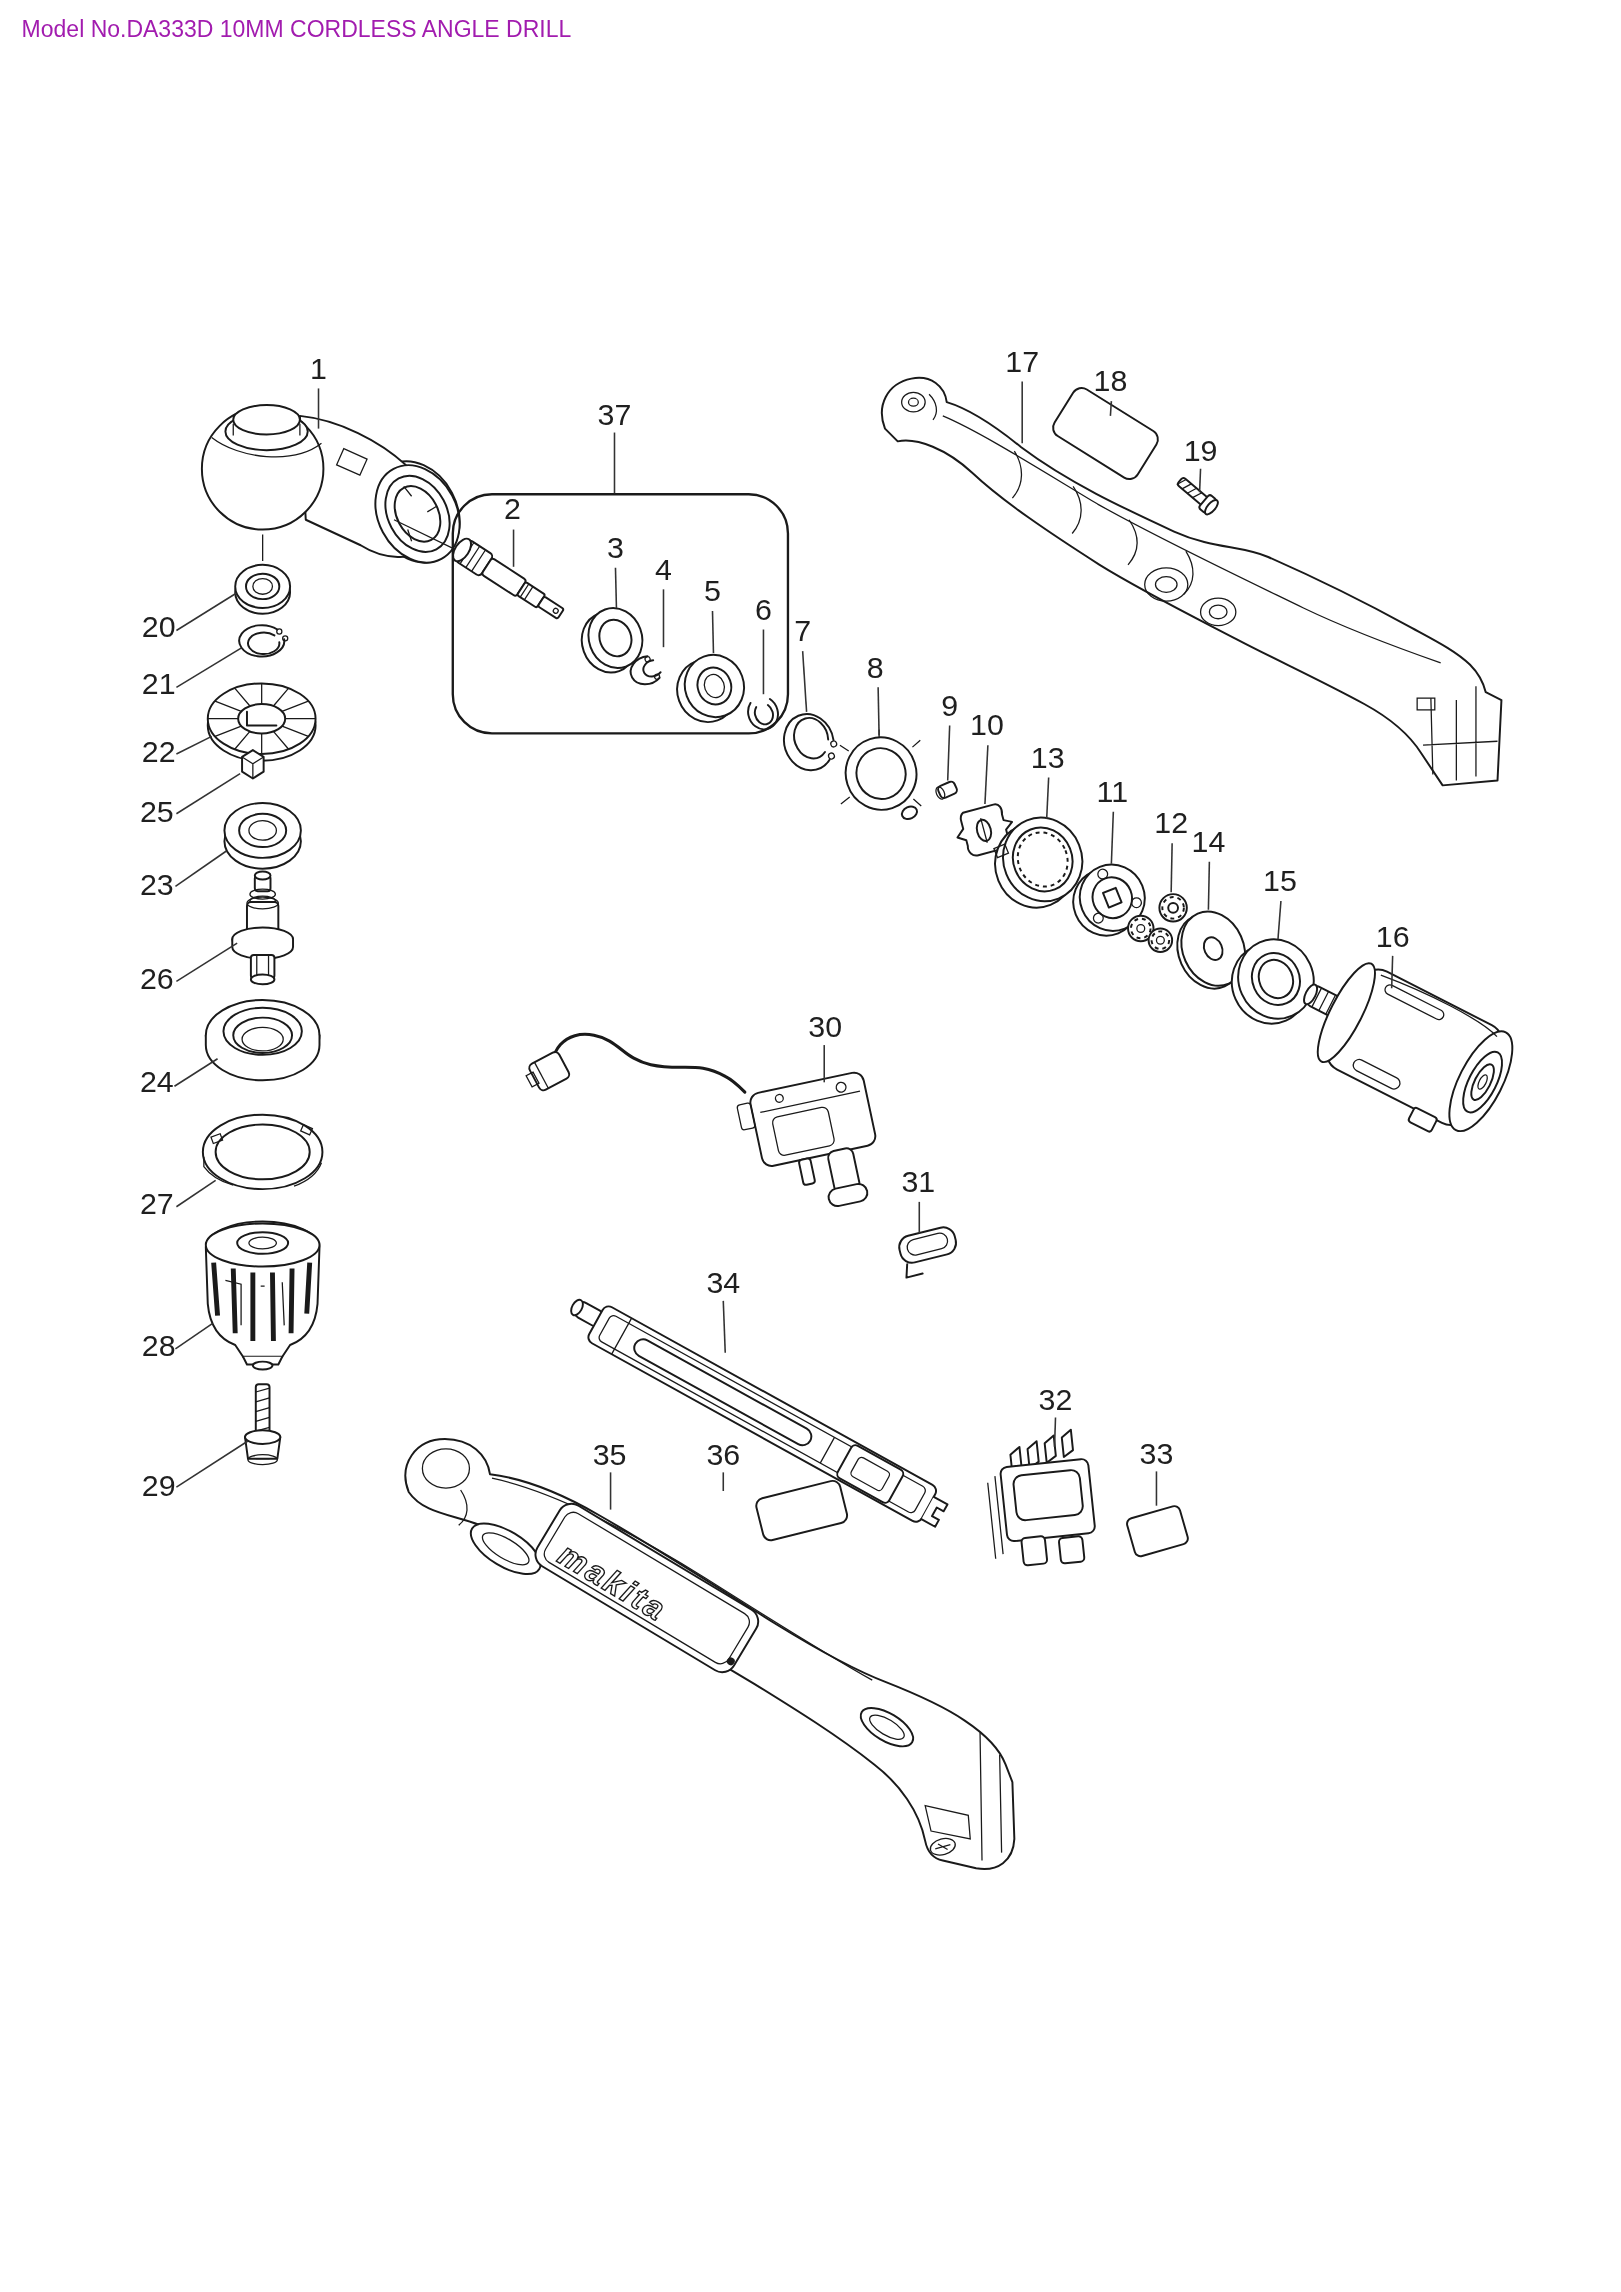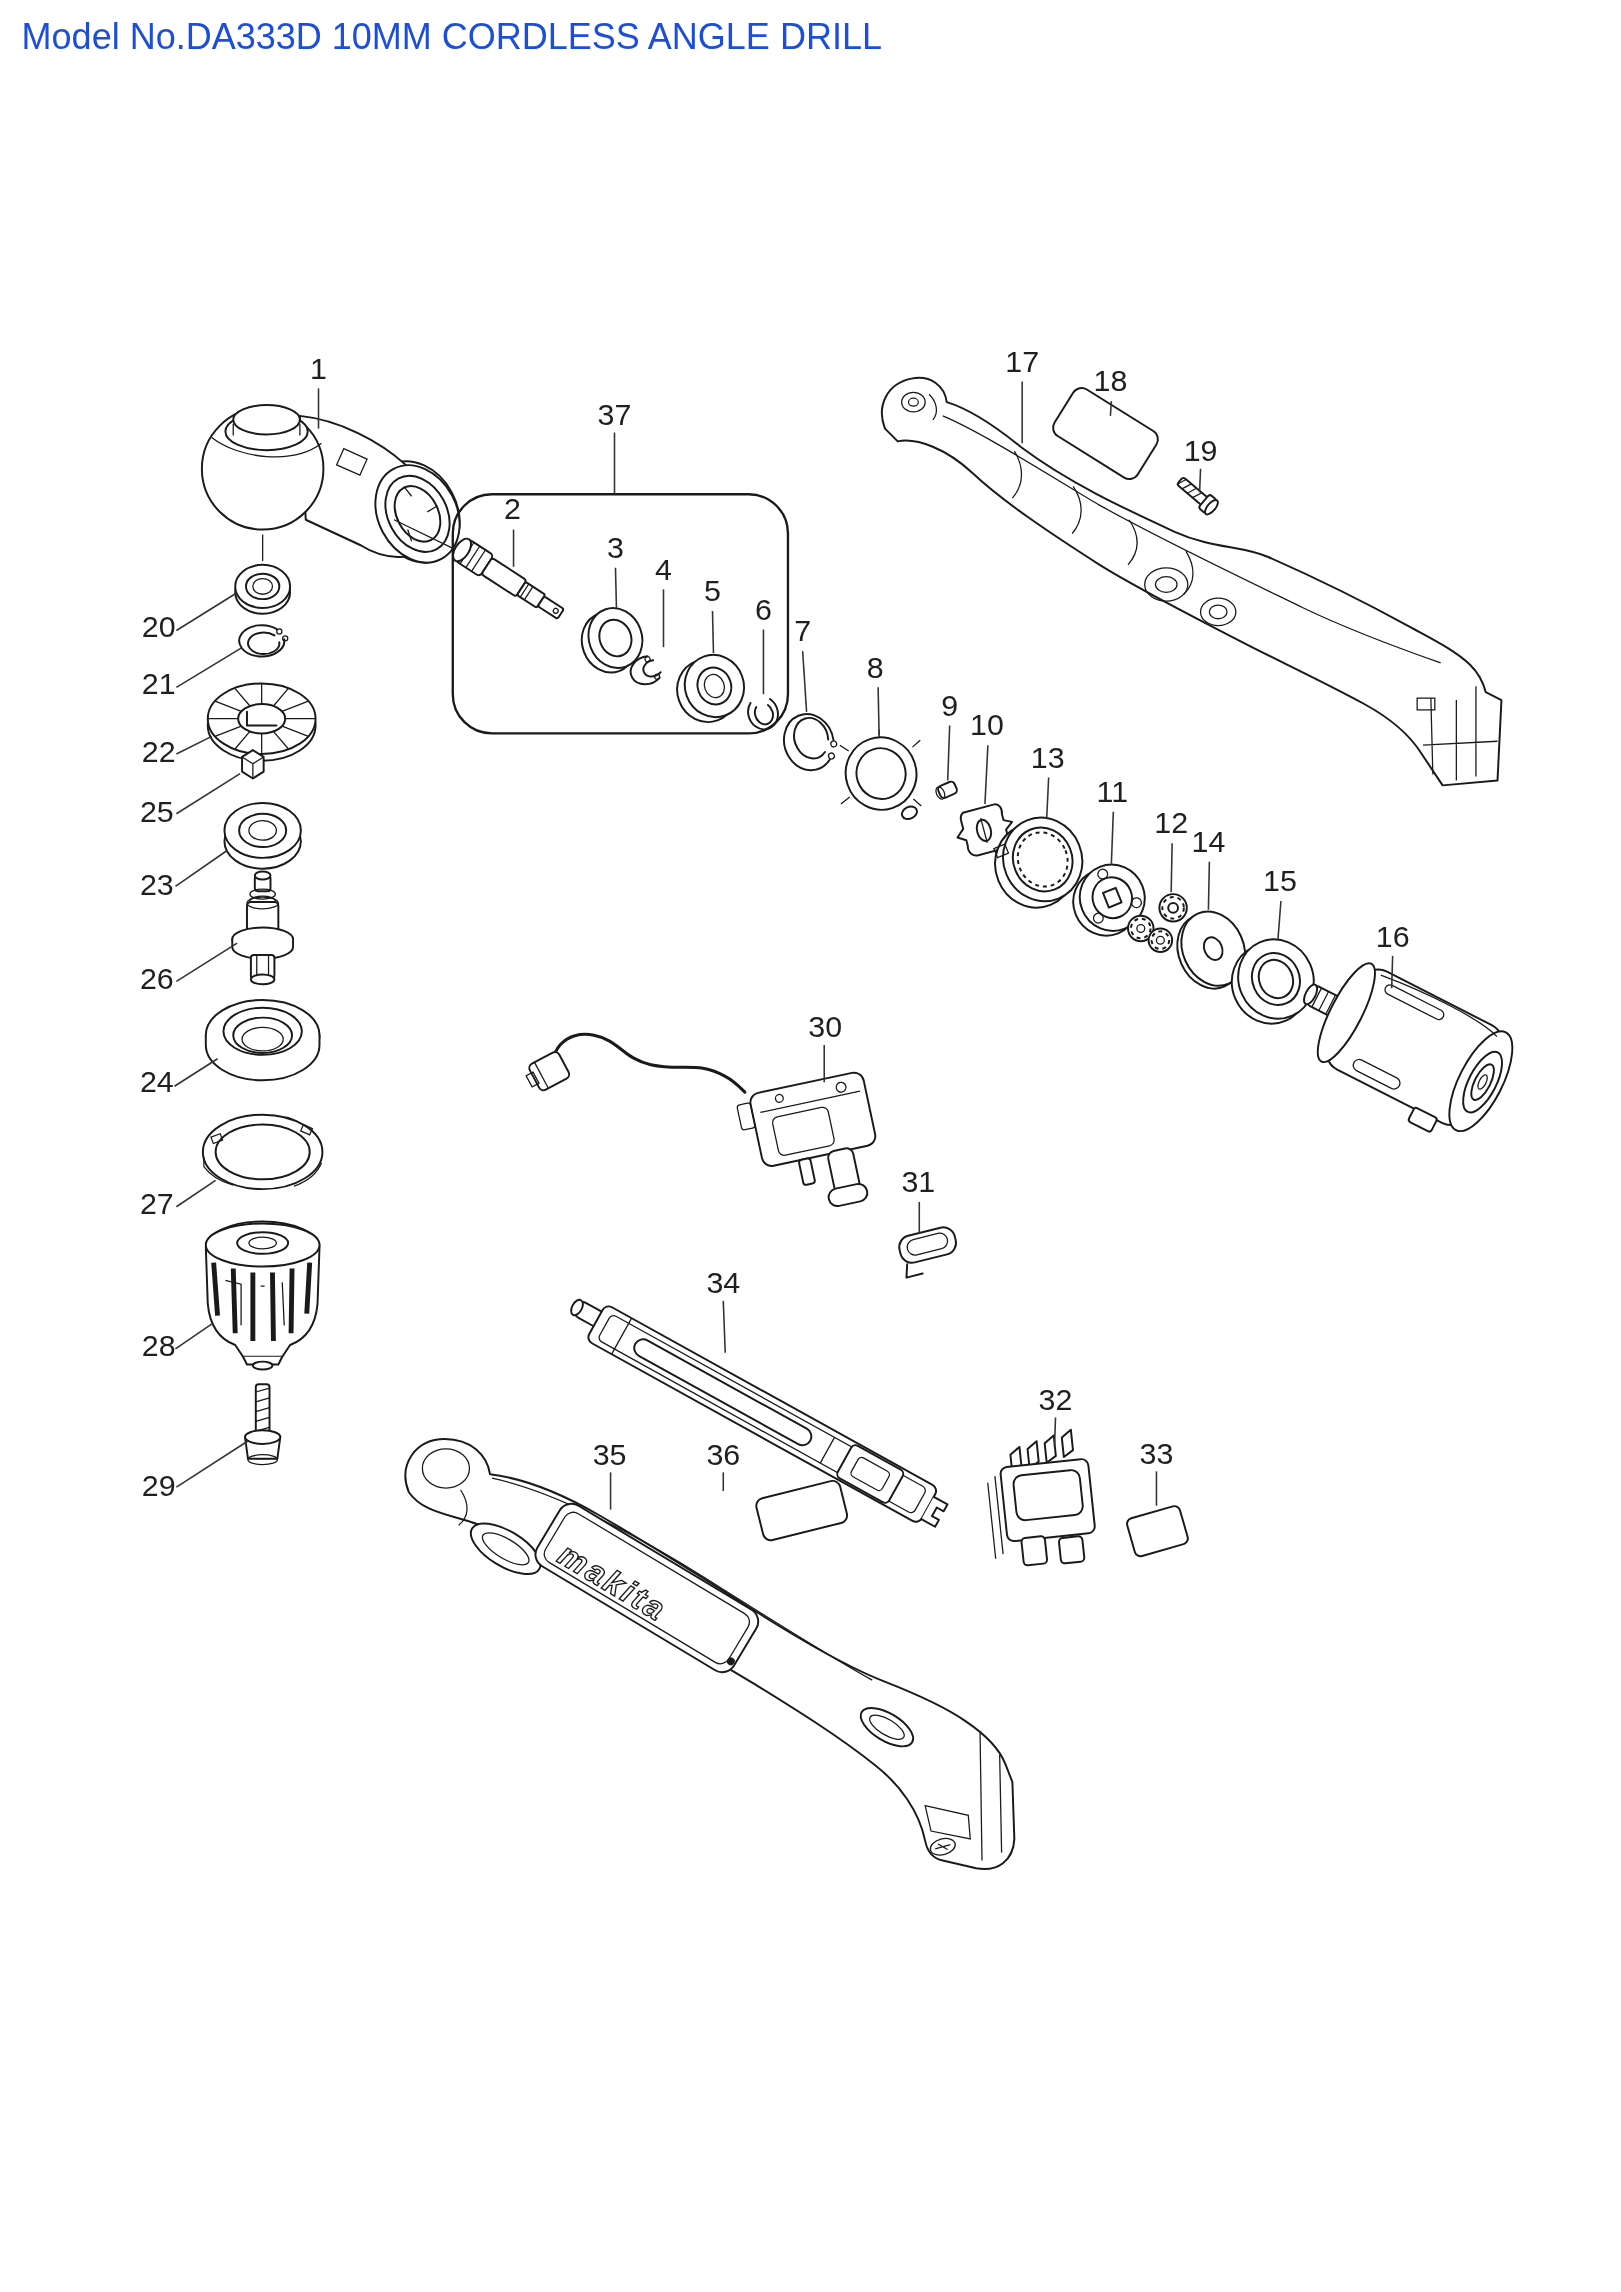--- a/index.html
+++ b/index.html
@@ -1,18 +1,18 @@
 <!DOCTYPE html>
 <html><head>
 <meta charset="utf-8">
 <style>
   html,body{margin:0;padding:0;background:#fff;}
   .page{position:relative;width:1621px;height:2293px;background:#ffffff;overflow:hidden;
         font-family:"Liberation Sans",sans-serif;}
-  .title{position:absolute;left:21.6px;top:15.7px;font-size:36px;color:#1d4ed8;
+  .title{position:absolute;left:21.6px;top:15.7px;font-size:23px;color:#a21caf;
          font-family:"Liberation Sans",sans-serif;letter-spacing:0px;white-space:nowrap;}
   svg{position:absolute;left:0;top:0;}
   svg *{vector-effect:none;}
   .ln{fill:none;stroke:#1a1a1a;stroke-width:2;stroke-linecap:round;stroke-linejoin:round;}
   .lnw{fill:#ffffff;stroke:#1a1a1a;stroke-width:2;stroke-linecap:round;stroke-linejoin:round;}
   .thin{fill:none;stroke:#1a1a1a;stroke-width:1.3;}
   .thick{fill:none;stroke:#1a1a1a;stroke-width:5;}
   .teeth{fill:none;stroke:#1a1a1a;stroke-width:2;stroke-dasharray:4 4;}
   .plabel{font-family:"Liberation Sans",sans-serif;font-size:31px;fill:#1f1f1f;stroke:none;}
   .leader{stroke:#333333;stroke-width:1.6;fill:none;}

